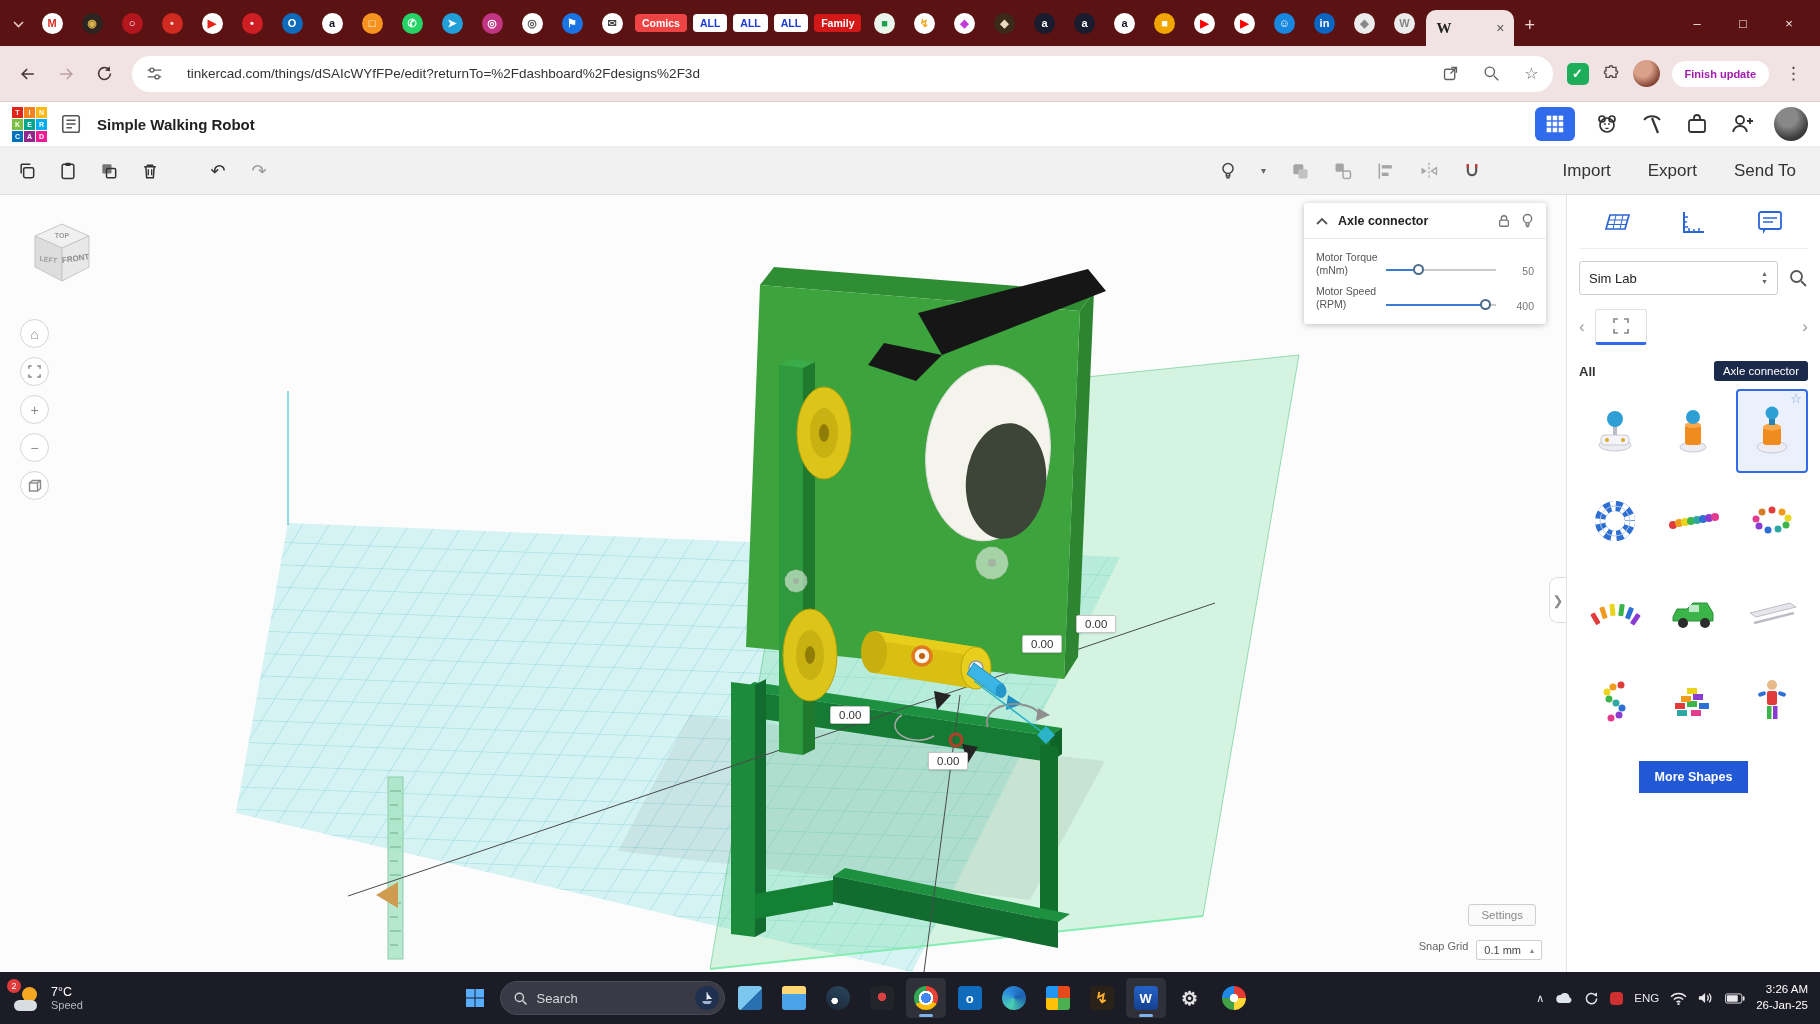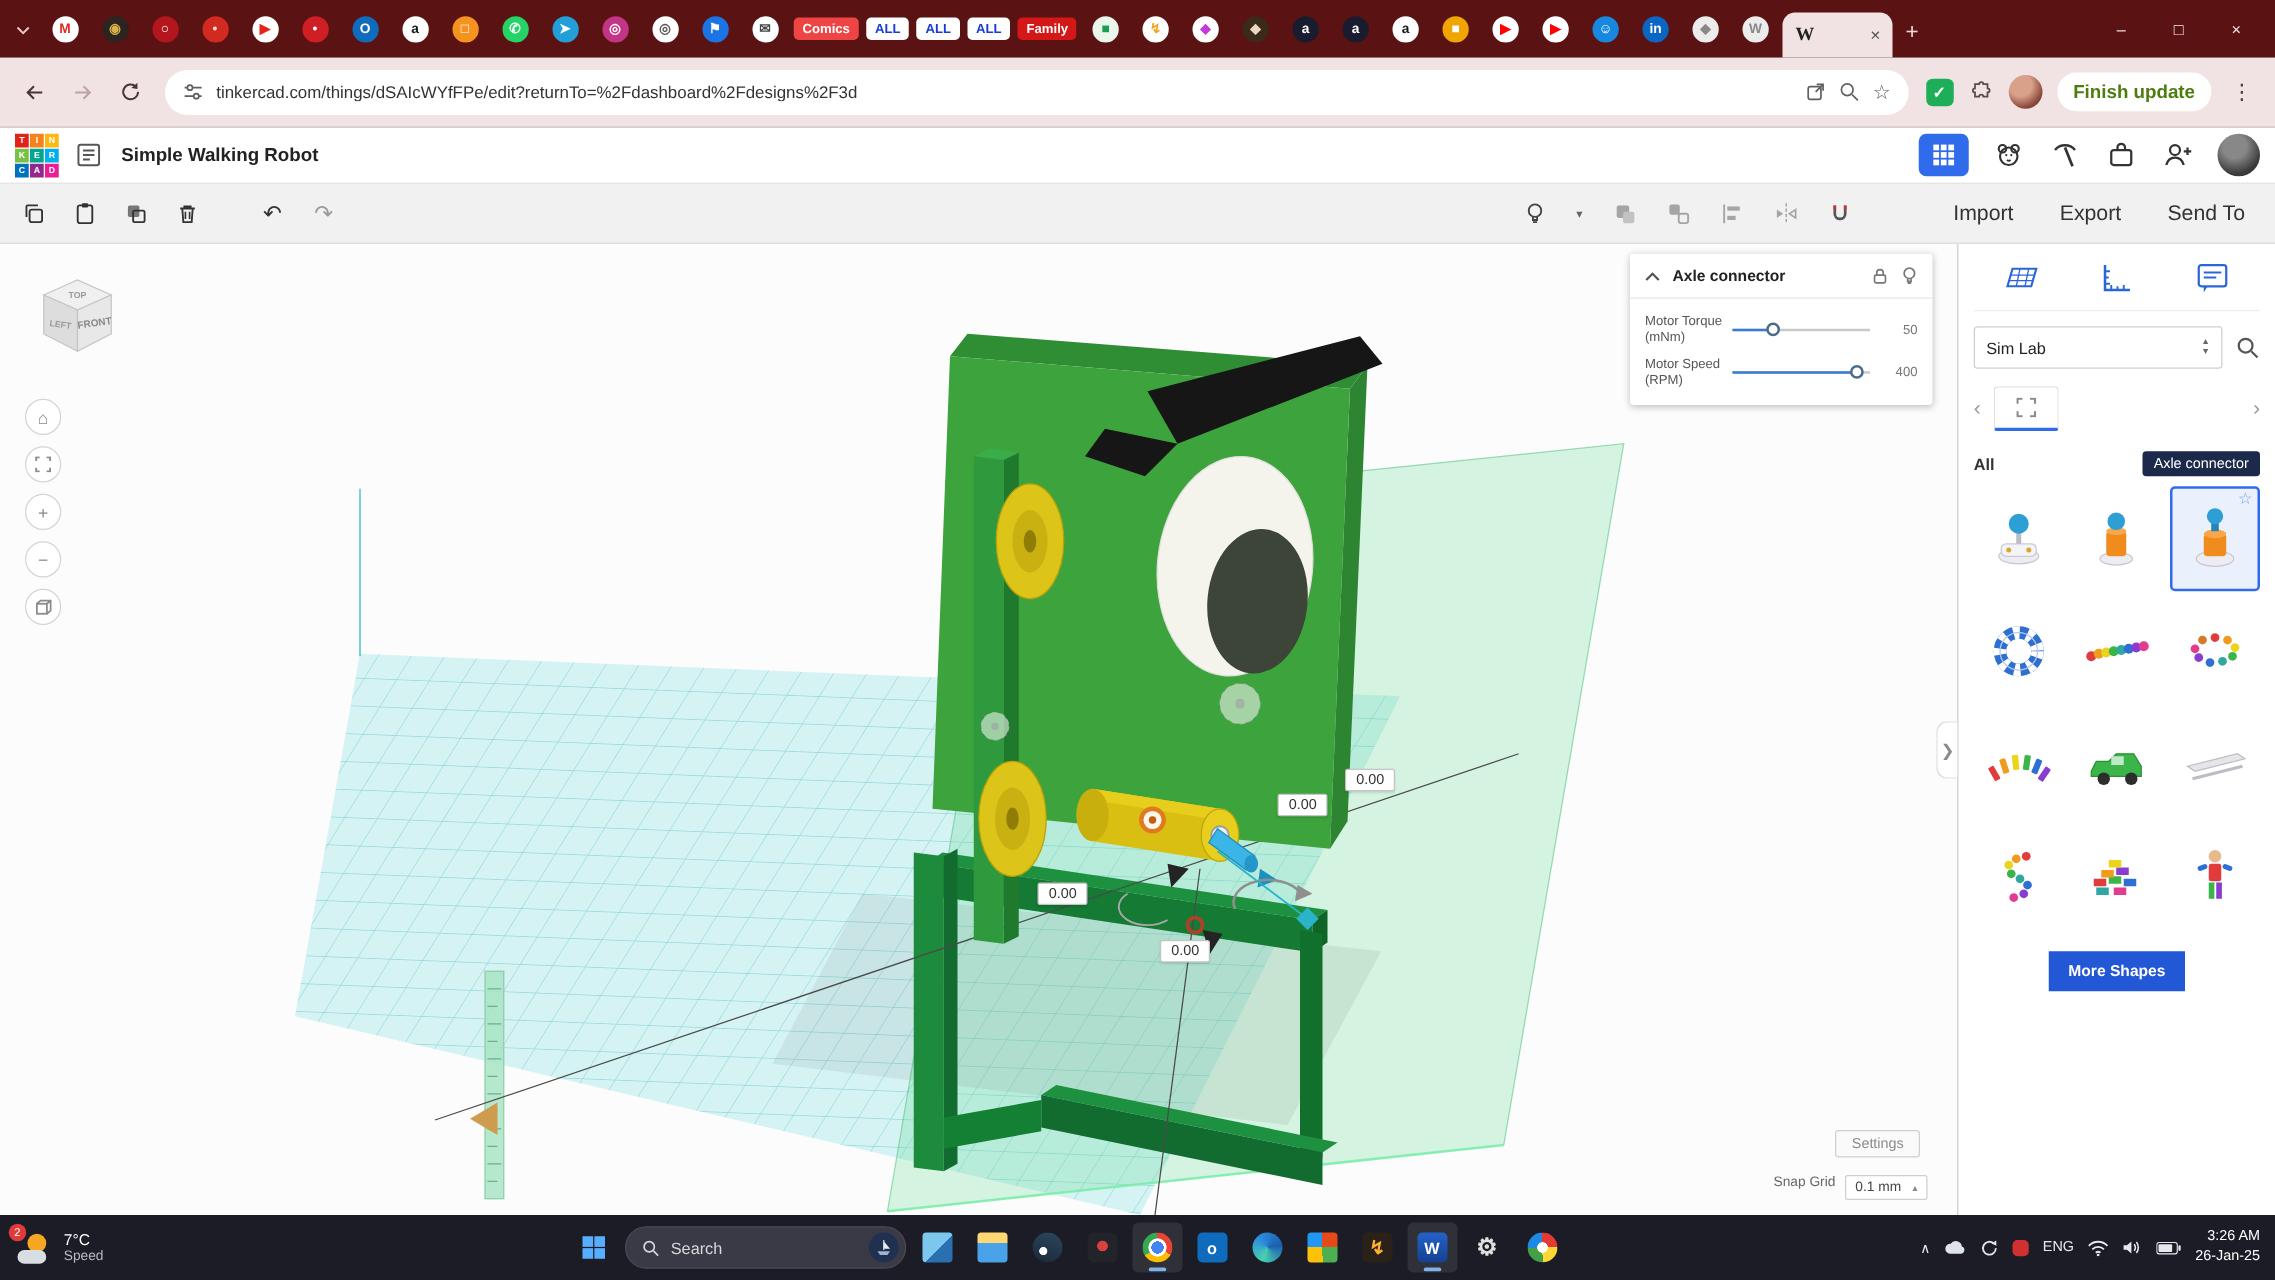--- a/index.html
+++ b/index.html
@@ -17,26 +17,26 @@
   .active-tab{background:#f1e3e3;height:36px;min-width:88px;border-radius:10px 10px 0 0;display:flex;align-items:center;padding:0 10px;margin-left:2px}
   .wiki-w{font-family:"Liberation Serif",serif;font-size:15px;font-weight:bold;color:#222}
   .tab-close{color:#555;font-size:14px;margin-left:auto}
   .newtab{color:#f0d9d9;font-size:18px;margin:0 0 10px 10px}
   .winctl{margin-left:auto;display:flex;align-items:center;height:100%;color:#f5e6e6}
   .winctl span{width:46px;height:100%;display:flex;align-items:center;justify-content:center;font-size:13px}
 
   
   .addrbar{height:56px;background:#f1e3e3;border-bottom:1px solid #ddc9c9;display:flex;align-items:center;padding:0 10px;gap:2px;flex:none}
   .navbtn{width:36px;height:36px;display:flex;align-items:center;justify-content:center;border-radius:50%}
-  .urlpill{flex:1;height:36px;background:#fff;border-radius:18px;display:flex;align-items:center;padding:12px 14px;gap:10px;margin:0 8px}
+  .urlpill{flex:1;height:36px;background:#fff;border-radius:18px;display:flex;align-items:center;padding:12px 14px;gap:24px;margin:0 8px}
   .urltext{font-size:13.5px;color:#333;flex:1;white-space:nowrap;overflow:hidden}
   .addr-right{display:flex;align-items:center;gap:12px;margin:0 4px}
   .ext-check{width:22px;height:22px;background:#1eae5a;border-radius:5px;color:#fff;display:flex;align-items:center;justify-content:center;font-size:13px;font-weight:bold}
   .avatar-sm{width:27px;height:27px;border-radius:50%;background:radial-gradient(circle at 35% 30%,#d9a08a 0 35%,#8a4a3a 70%,#5f2e24 100%)}
-  .finish-btn{background:#fff;border-radius:15px;padding:7px 13px;font-size:15px;font-weight:bold;color:#4d7c0f}
+  .finish-btn{background:#fff;border-radius:15px;padding:7px 13px;font-size:11px;font-weight:bold;color:#a21caf}
   .kebab{font-size:17px;color:#4a3a3a;padding:0 4px}
 
   
   .tkheader{height:45px;background:#fff;border-bottom:1px solid #ececec;display:flex;align-items:center;padding:0 12px;gap:11px;flex:none}
   .tklogo{display:grid;grid-template-columns:repeat(3,11px);grid-auto-rows:11px;gap:1px}
   .tklogo span{display:flex;align-items:center;justify-content:center;color:#fff;font-size:7px;font-weight:bold}
   .doc-icon{width:26px;height:26px;display:flex;align-items:center;justify-content:center}
   .tk-title{font-size:15px;font-weight:bold;color:#222;margin-left:2px}
   .tk-right{margin-left:auto;display:flex;align-items:center;gap:19px}
   .grid-btn{width:40px;height:34px;background:#2f6bea;border-radius:6px;display:flex;align-items:center;justify-content:center}
@@ -55,21 +55,21 @@
   .canvas{position:relative;width:1566px;background:#fcfcfd;overflow:hidden;flex:none}
   .scene{position:absolute;inset:0;width:100%;height:100%}
   .dim-label{position:absolute;background:#fff;border:1px solid #c5c5c5;border-radius:2px;font-size:11.5px;color:#333;padding:2px 8px;box-shadow:0 1px 2px rgba(0,0,0,.12)}
   .viewcube{position:absolute;left:22px;top:18px}
   .navcol{position:absolute;left:20px;top:124px;display:flex;flex-direction:column;gap:9px}
   .navbtn2{width:29px;height:29px;border-radius:50%;background:#fff;border:1px solid #d5d5d5;color:#8a8a8a;display:flex;align-items:center;justify-content:center;font-size:14px}
   .inspector{position:absolute;top:8px;right:20px;width:242px;background:#fff;border-radius:3px;box-shadow:0 1px 6px rgba(0,0,0,.25);z-index:5}
   .insp-head{display:flex;align-items:center;height:36px;padding:0 12px;gap:10px;border-bottom:1px solid #e8e8e8}
   .insp-title{font-size:12.5px;font-weight:bold;color:#222;margin-right:auto}
   .insp-rows{padding:6px 0 10px}
-  .insp-row{display:flex;align-items:center;padding:6px 12px 2px;gap:8px}
+  .insp-row{display:flex;align-items:flex-end;padding:6px 12px 2px;gap:8px}
   .insp-label{width:62px;font-size:10.5px;color:#555;line-height:1.25}
   .slider{position:relative;flex:1;height:14px}
   .sl-track{position:absolute;left:0;right:0;top:6px;height:2px;background:#c9c9c9}
   .sl-fill{position:absolute;left:0;top:6px;height:2px;background:#3a7bd5;width:var(--pct)}
   .sl-knob{position:absolute;top:1px;width:11px;height:11px;border-radius:50%;background:#fff;border:2px solid #4a6b8a;left:calc(var(--pct) - 6px)}
   .insp-val{width:30px;text-align:right;font-size:10.5px;color:#777}
   .collapse-handle{position:absolute;right:0;top:382px;width:17px;height:46px;background:#fff;border:1px solid #ddd;border-right:none;border-radius:9px 0 0 9px;display:flex;align-items:center;justify-content:center;color:#8a8a8a;font-size:13px;z-index:4}
   .settings-btn{position:absolute;right:30px;bottom:46px;border:1px solid #cfcfcf;background:#fafafa;color:#8a8a8a;font-size:11.5px;padding:4px 12px;border-radius:3px;z-index:4}
   .snapgrid{position:absolute;right:24px;bottom:12px;display:flex;gap:8px;font-size:11px;color:#666;z-index:4}
   .snap-select{border:1px solid #cfcfcf;background:#fff;border-radius:2px;padding:3px 7px;display:flex;gap:9px;align-items:center;color:#444;font-size:11px}

